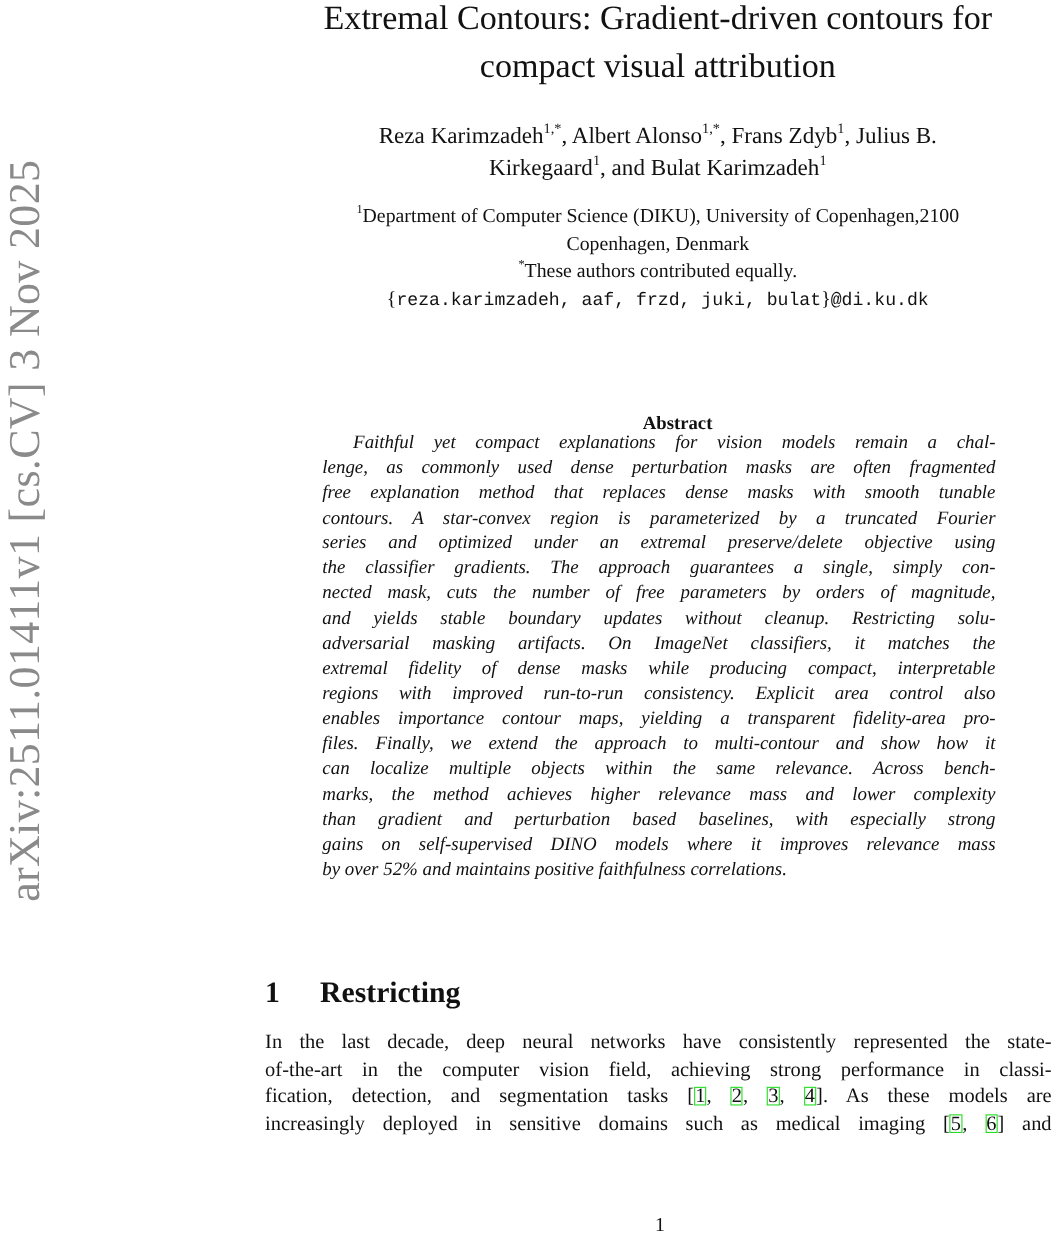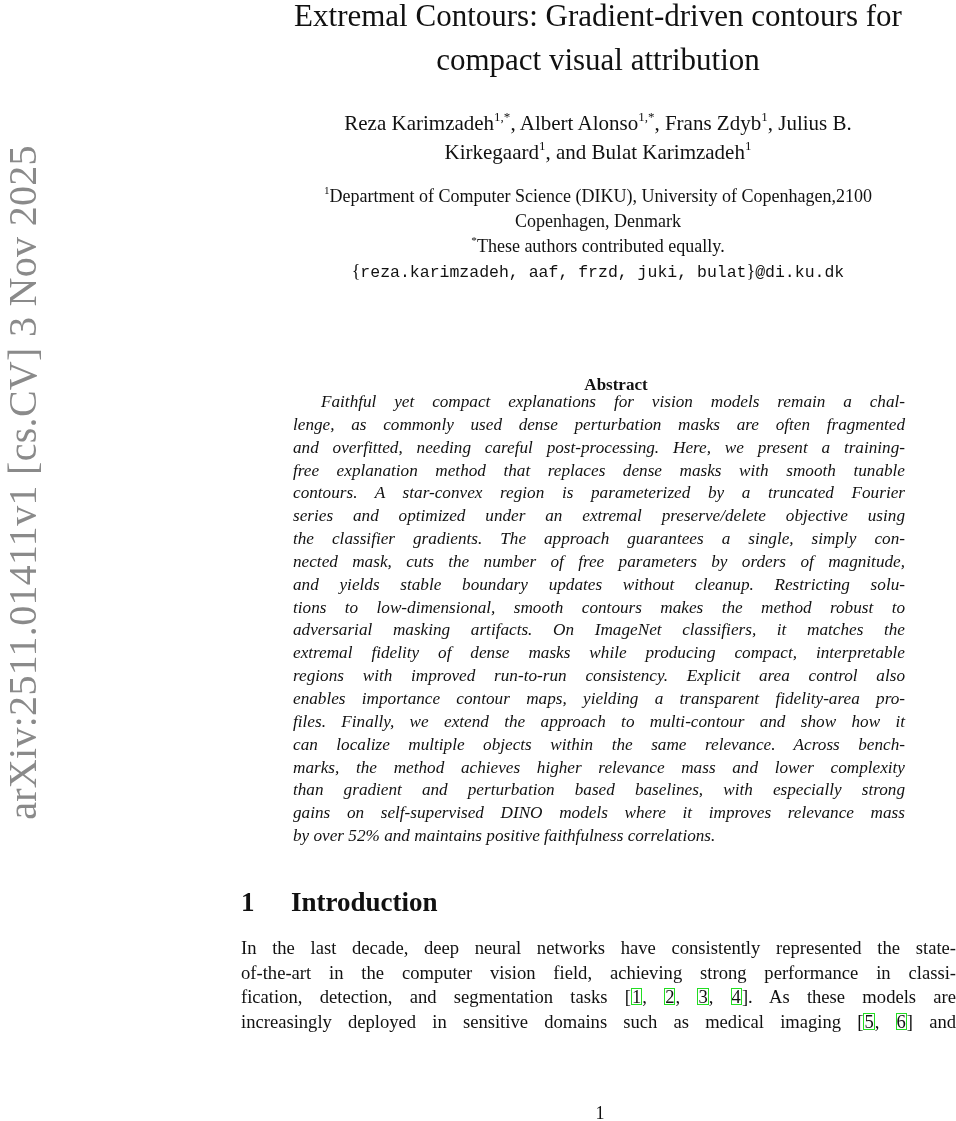--- a/index.html
+++ b/index.html
@@ -158,42 +158,40 @@
   <div>Copenhagen, Denmark</div>
   <div><sup>*</sup><span>These authors contributed equally.</span></div>
   <div><span>{</span><span class="mono">reza.karimzadeh, aaf, frzd, juki, bulat</span><span>}</span><span class="mono">@di.ku.dk</span></div>
 </div>
 
 <h2 class="abstract-heading">Abstract</h2>
 
 <div class="abstract">
   <span class="jline indent">Faithful yet compact explanations for vision models remain a chal-</span>
   <span class="jline">lenge, as commonly used dense perturbation masks are often fragmented</span>
-  <span class="jline">and overfitted, needing careful post-processing. Here, we present a training-</span>
   <span class="jline">free explanation method that replaces dense masks with smooth tunable</span>
   <span class="jline">contours.  A star-convex region is parameterized by a truncated Fourier</span>
   <span class="jline">series and optimized under an extremal preserve/delete objective using</span>
   <span class="jline">the classifier gradients.  The approach guarantees a single, simply con-</span>
   <span class="jline">nected mask, cuts the number of free parameters by orders of magnitude,</span>
   <span class="jline">and yields stable boundary updates without cleanup.  Restricting solu-</span>
-  <span class="jline">tions to low-dimensional, smooth contours makes the method robust to</span>
   <span class="jline">adversarial masking artifacts.  On ImageNet classifiers, it matches the</span>
   <span class="jline">extremal fidelity of dense masks while producing compact, interpretable</span>
   <span class="jline">regions with improved run-to-run consistency.  Explicit area control also</span>
   <span class="jline">enables importance contour maps, yielding a transparent fidelity-area pro-</span>
   <span class="jline">files.  Finally, we extend the approach to multi-contour and show how it</span>
   <span class="jline">can localize multiple objects within the same relevance.  Across bench-</span>
   <span class="jline">marks, the method achieves higher relevance mass and lower complexity</span>
   <span class="jline">than gradient and perturbation based baselines, with especially strong</span>
   <span class="jline">gains on self-supervised DINO models where it improves relevance mass</span>
   <span class="jline last">by over 52% and maintains positive faithfulness correlations.</span>
 </div>
 
 <h2 class="section-heading">
-  <span class="num">1</span><span>Introduction</span>
+  <span class="num">1</span><span>Restricting</span>
 </h2>
 
 <div class="intro">
   <span class="jline">In the last decade, deep neural networks have consistently represented the state-</span>
   <span class="jline">of-the-art in the computer vision field, achieving strong performance in classi-</span>
   <span class="jline"><span>fication, detection, and segmentation tasks [</span><a class="cite">1</a><span>, </span><a class="cite">2</a><span>, </span><a class="cite">3</a><span>, </span><a class="cite">4</a><span>].  As these models are</span></span>
   <span class="jline"><span>increasingly deployed in sensitive domains such as medical imaging [</span><a class="cite">5</a><span>, </span><a class="cite">6</a><span>] and</span></span>
 </div>
 
 <p class="page-number">1</p>

